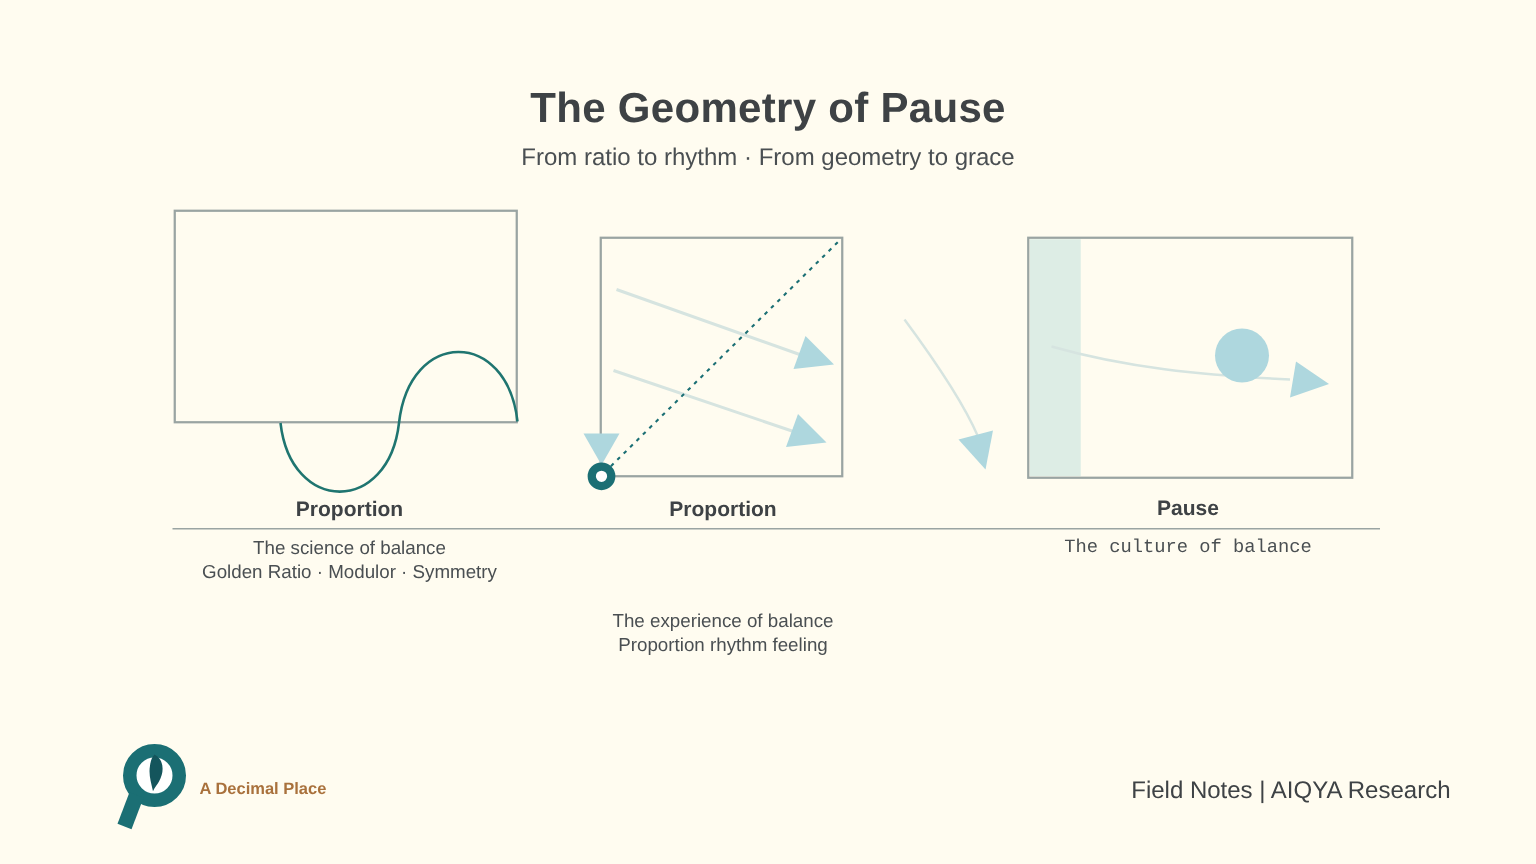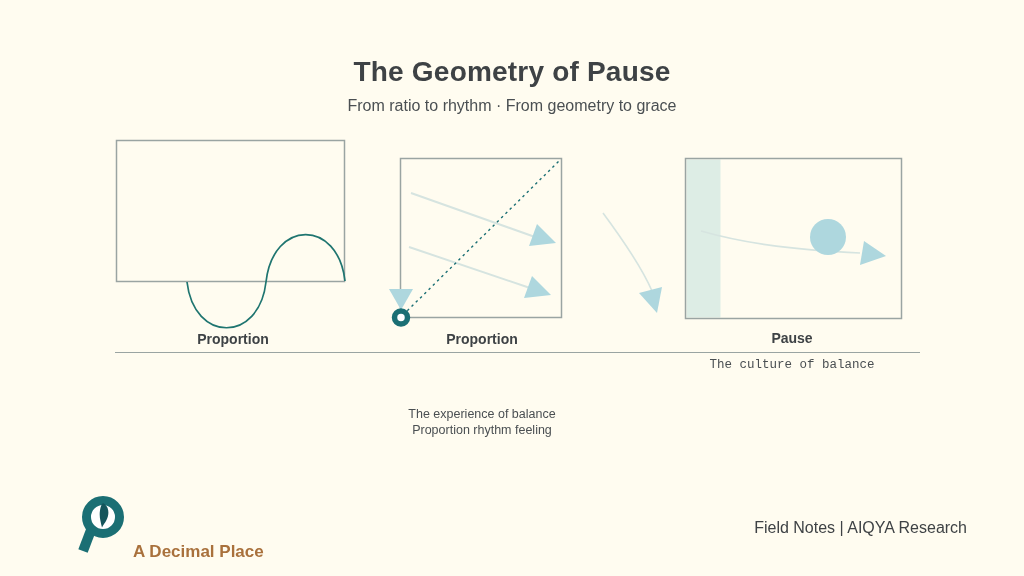--- a/index.html
+++ b/index.html
@@ -50,22 +50,22 @@
     top:352px;left:115px;width:805px;height:0;
     border-top:1px solid var(--border-gray,#8f9997);
   }
   .quote{
     top:416px;left:50px;width:974px;
     text-align:center;
     font-size:16px;line-height:23px;
     color:var(--text-dark,#45494c);
   }
   .brand-text{
-    top:542px;left:133px;
-    font-size:17px;font-weight:bold;
+    top:520px;left:133px;
+    font-size:11px;font-weight:bold;
     color:var(--brand-brown,#a9713c);
   }
   .footer-right{
     top:519px;right:57px;
     font-size:16px;
     color:var(--text-dark,#3f4449);
   }
   .logo{top:493px;left:76px;}
 </style>
 </head>
@@ -104,20 +104,24 @@
       <rect class="frame" x="685.5" y="158.5" width="216" height="160"></rect>
       <path class="pale-line-thin" d="M 701 231 C 750 245 800 250 860 253" fill="none"></path>
       <circle class="dot-circle" cx="828" cy="237" r="18"></circle>
       <polygon class="head" points="886,256 860,265 864,241"></polygon>
     </g>
   </svg>
 
   <div class="abs divider"></div>
 
   <div class="abs col-label" style="top:331px;left:118px;width:230px;">Proportion</div>
+  <div class="abs col-desc" style="top:357px;left:118px;width:230px;">
+    <div>The science of balance</div>
+    <div>Golden Ratio · Modulor · Symmetry</div>
+  </div>
 
   <div class="abs col-label" style="top:331px;left:372px;width:220px;">Proportion</div>
   <div class="abs col-desc" style="top:359px;left:372px;width:220px;margin-top:47px;">
     <div>The experience of balance</div>
     <div>Proportion rhythm feeling</div>
   </div>
 
   <div class="abs col-label" style="top:330px;left:667px;width:250px;">Pause</div>
   <div class="abs col-desc" style="top:357px;left:667px;width:250px;font-family:Liberation Mono, monospace;">
     <div>The culture of balance</div>

